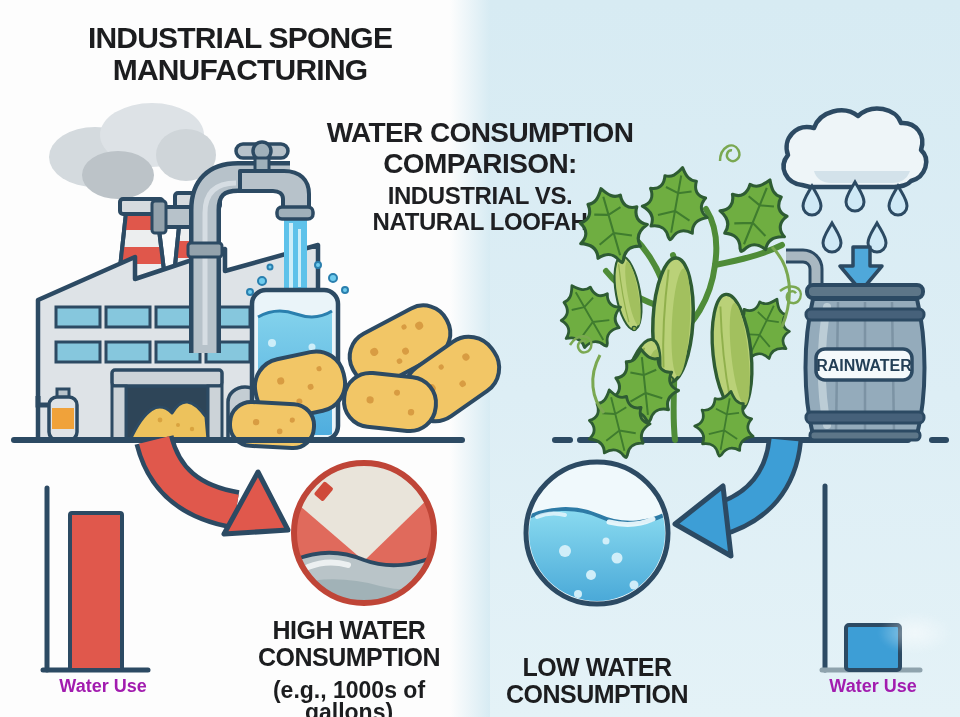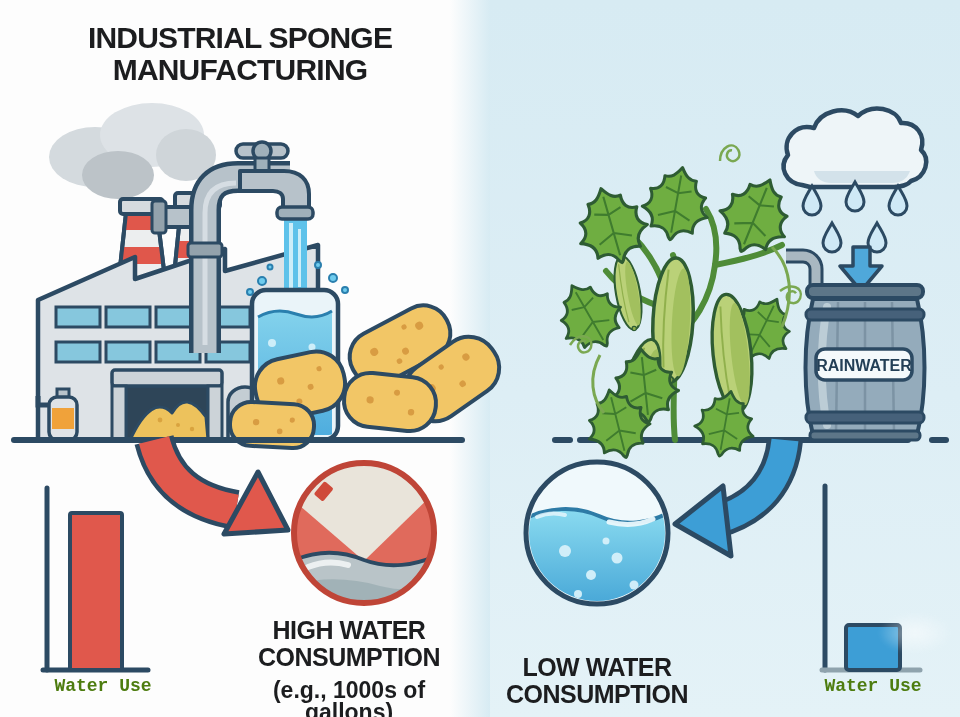--- a/index.html
+++ b/index.html
@@ -12,38 +12,44 @@
   .bg-blend{position:absolute;left:450px;top:0;width:40px;height:717px;
     background:linear-gradient(90deg,rgba(253,253,253,1),rgba(215,235,243,1));}
   .panel-title{position:absolute;text-align:center;font-weight:800;font-size:30px;
     line-height:32px;color:#1c1d1f;letter-spacing:-0.8px;}
   .center-heading{position:absolute;left:290px;top:117px;width:380px;text-align:center;color:#1e1f22;}
   .ch-big{font-weight:800;font-size:28px;line-height:31px;letter-spacing:-0.6px;}
   .ch-small{font-weight:800;font-size:24px;line-height:26px;letter-spacing:-0.4px;}
   .result-block{position:absolute;text-align:center;color:#1c1d1f;}
   .result-title{font-weight:800;font-size:25px;line-height:27px;letter-spacing:-0.5px;}
   .result-note{font-weight:700;font-size:23px;line-height:22px;margin-top:8px;}
-  .axis-label{position:absolute;text-align:center;font-weight:700;font-size:18px;color:#4d7c0f;font-family:Liberation Mono, monospace;}
+  .axis-label{position:absolute;text-align:center;font-weight:700;font-size:18px;color:#a21caf;}
   svg{position:absolute;overflow:visible;}
   .watermark{position:absolute;left:878px;top:612px;width:74px;height:42px;opacity:.55;
     background:radial-gradient(ellipse at center,rgba(255,255,255,.95),rgba(255,255,255,0) 70%);
     filter:blur(2px);}
 </style>
 </head>
 <body>
 
 <div id="stage">
   <div class="right-bg"></div>
   <div class="bg-blend"></div>
 
   <div class="panel-title" style="left:30px;top:22px;width:420px;">
     <div>INDUSTRIAL SPONGE</div>
     <div>MANUFACTURING</div>
   </div>
 
+  <div class="center-heading">
+    <div class="ch-big">WATER CONSUMPTION</div>
+    <div class="ch-big">COMPARISON:</div>
+    <div class="ch-small" style="margin-top:4px;">INDUSTRIAL VS.</div>
+    <div class="ch-small">NATURAL LOOFAH</div>
+  </div>
 
   <svg style="left:0;top:95px;" width="480" height="350" viewBox="0 0 480 350">
     <defs>
       <clipPath id="chimA">
           <polygon points="126,118 157,118 167,200 117,200"></polygon>
         </clipPath>
       <clipPath id="chimB">
           <polygon points="181,112 212,112 223,200 172,200"></polygon>
         </clipPath>
       <linearGradient id="tankWater" x1="0" y1="0" x2="0" y2="1">

